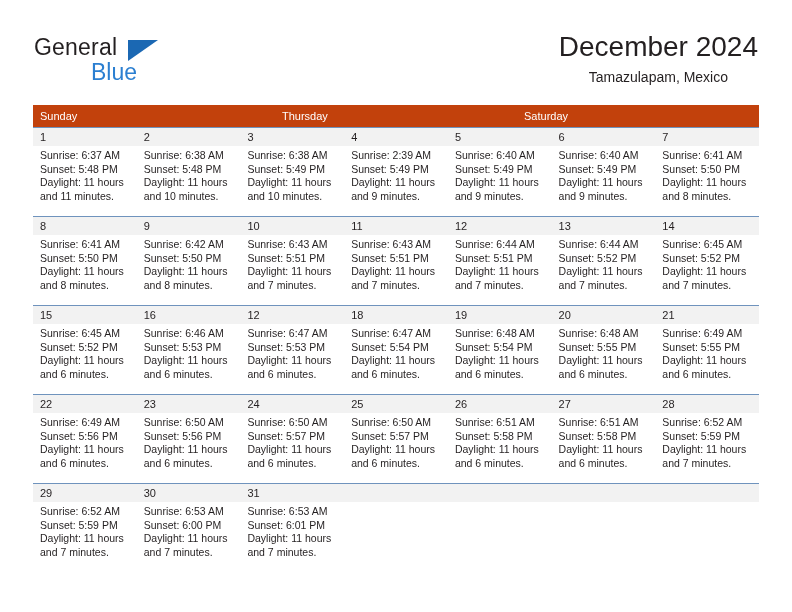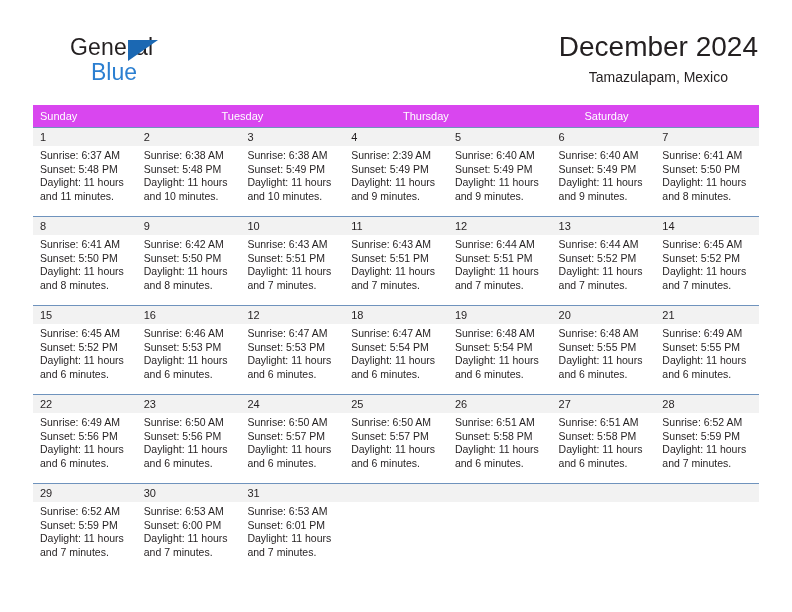--- a/index.html
+++ b/index.html
@@ -38,21 +38,20 @@
   }
   .brand-general {
     position: absolute;
     left: 0;
     top: 0;
     font-size: 23px;
     letter-spacing: 0.2px;
     color: #231f20;
     line-height: 26px;
     white-space: nowrap;
-    margin-left: 36px;
   }
   .brand-tri {
     position: absolute;
     left: 94px;
     top: 6px;
     width: 0;
     height: 0;
     border-left: 30px solid #1b68b3;
     border-bottom: 21px solid transparent;
   }
@@ -89,21 +88,21 @@
   
   .calendar {
     position: absolute;
     left: 33px;
     top: 105px;
     width: 726px;
   }
   .weekhead {
     display: flex;
     width: 100%;
-    background: #d946ef;
+    background: #c2410c;
   }
   .weekhead .dow {
     flex: 1 1 0;
     min-width: 0;
     box-sizing: border-box;
     padding: 4px 0 4px 7px;
     color: #ffffff;
     font-size: 11px;
     line-height: 14px;
     white-space: nowrap;
@@ -165,21 +164,20 @@
       <div class="cal-title">December 2024</div>
       <div class="cal-sub">Tamazulapam, Mexico</div>
     </div>
 
   </div>
 
   <div class="calendar">
 
     <div class="weekhead">
       <div class="dow">Sunday</div>
-      <div class="dow">Tuesday</div>
       <div class="dow">Thursday</div>
       <div class="dow">Saturday</div>
     </div>
 
     <div class="week">
         <div class="cell">
           <div class="daynum">1</div>
           <div class="info">
             <div>Sunrise: 6:37 AM</div>
             <div>Sunset: 5:48 PM</div>

